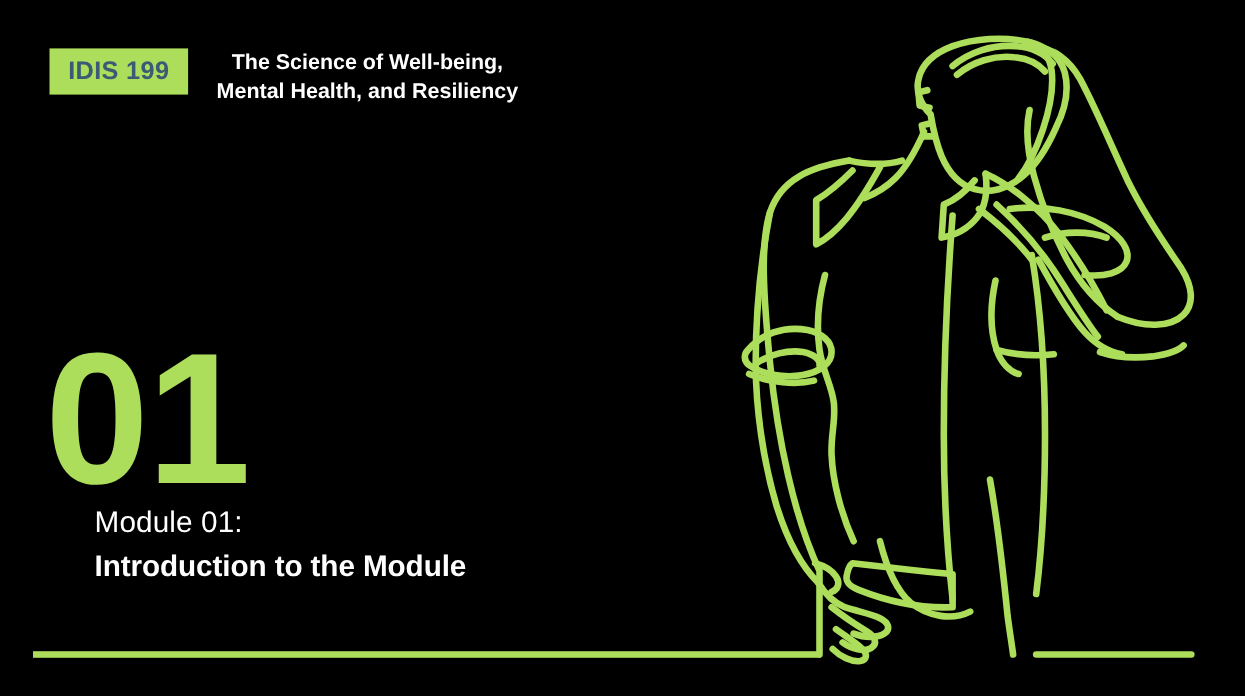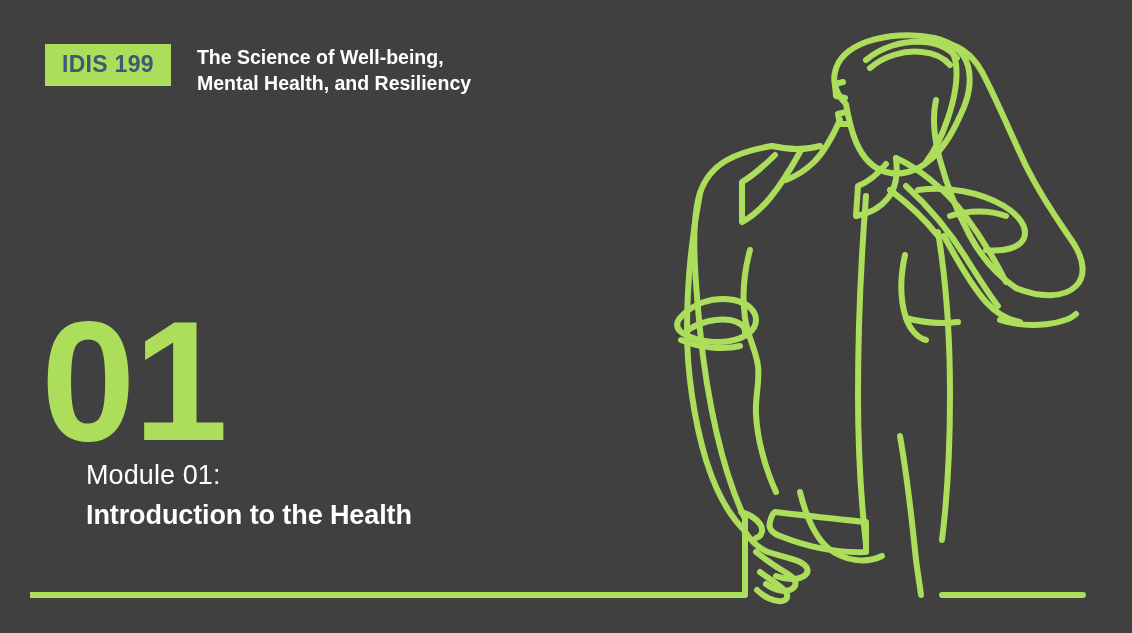--- a/index.html
+++ b/index.html
@@ -11,21 +11,21 @@
     height: 633px;
     background: #336a92;
     font-family: "Liberation Sans", sans-serif;
     overflow: hidden;
   }
 
   #slide {
     position: relative;
     width: 1132px;
     height: 633px;
-    background: #404040;
+    background: #000000;
     overflow: hidden;
   }
 
   
   #header {
     position: absolute;
     left: 45px;
     top: 44px;
     display: flex;
     align-items: flex-start;
@@ -46,20 +46,21 @@
     margin-left: 26px;
     color: #ffffff;
     font-weight: bold;
     font-size: 19.5px;
     line-height: 1.33;
     white-space: nowrap;
     padding-top: 1px;
   }
   #course-title .tline {
     display: block;
+    text-align: center;
   }
 
   
   #module-number {
     position: absolute;
     left: 41px;
     top: 296px;
     color: #acdd5b;
     font-weight: bold;
     font-size: 170px;
@@ -289,17 +290,17 @@
       <span class="tline">The Science of Well-being,</span>
       <span class="tline">Mental Health, and Resiliency</span>
     </div>
   </div>
 
   <div id="module-number">01</div>
 
   <div id="module-caption">
     <div id="module-eyebrow">Module 01:</div>
     <div id="module-title">
-      <span class="tline">Introduction to the Health</span>
+      <span class="tline">Introduction to the Module</span>
     </div>
   </div>
 
 </div>
 
 </body></html>

